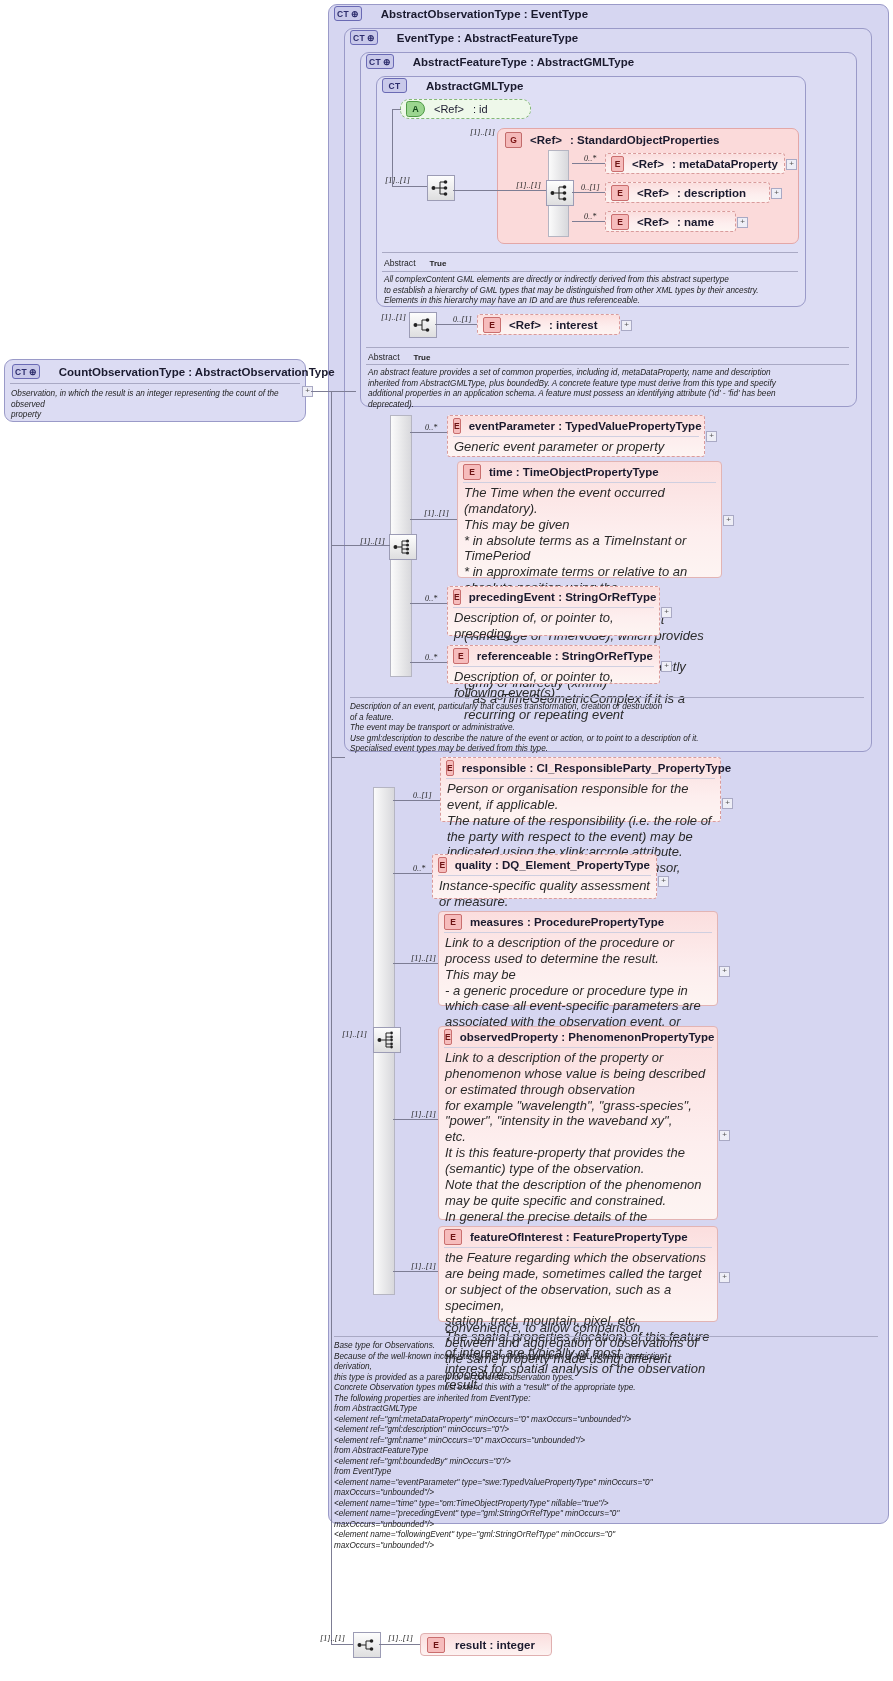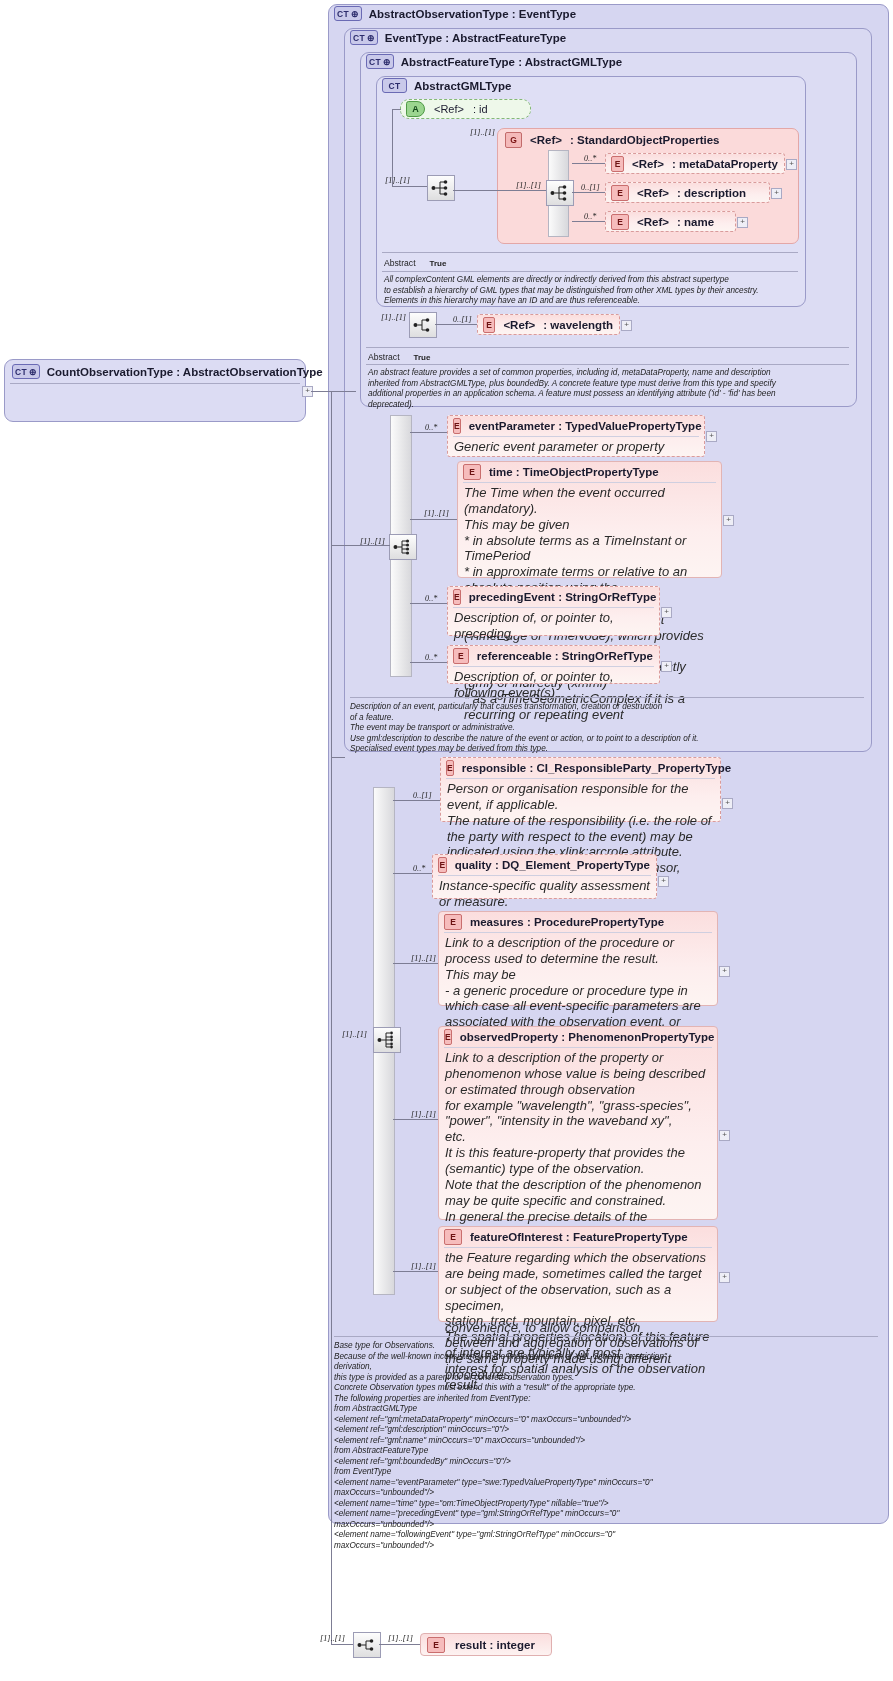--- a/index.html
+++ b/index.html
@@ -13,21 +13,21 @@
   .ctbox{
     position:absolute;box-sizing:border-box;
     background:#d7d7f0;border:1px solid #9a9ac8;border-radius:9px;
   }
   .ctbox.lvl1{background:#d6d6f1;}
   .ctbox.lvl2{background:#d9d9f2;}
   .ctbox.lvl3{background:#dcdcf3;}
   .ctbox.lvl4{background:#dfdff5;}
 
   .ct-title{
-    position:absolute;display:flex;align-items:center;gap:7px;
+    position:absolute;display:flex;align-items:center;gap:19px;
     font-size:11.5px;font-weight:bold;color:#1a1a2e;white-space:nowrap;
   }
   .badge{
     display:inline-flex;align-items:center;justify-content:center;
     height:13px;min-width:19px;padding:0 2px;border:1px solid #6a6ab4;
     border-radius:3px;background:#c9c9ea;color:#2b2b6b;
     font-size:8.5px;font-weight:bold;letter-spacing:.3px;
   }
   .badge.plus:after{content:"\2295";margin-left:2px;font-size:9px;}
 
@@ -276,21 +276,21 @@
       <circle cx="14.5" cy="4" r="1.8" fill="#222"></circle>
       <circle cx="14.5" cy="14" r="1.8" fill="#222"></circle>
     </svg>
   </div>
   <div class="occ" style="left:381px;top:313px;">[1]..[1]</div>
 
   <div class="elbox" style="left:477px;top:314px;width:143px;height:21px;">
     <div class="el-head">
       <span class="ebadge">E</span>
       <span>&lt;Ref&gt;</span>
-      <span>: wavelength</span>
+      <span>: interest</span>
     </div>
   </div>
   <div class="plusbox" style="left:621px;top:320px;"></div>
   <div class="occ" style="left:453px;top:315px;">0..[1]</div>
   <div class="ln lnh" style="left:435px;top:324px;width:42px;"></div>
 
   <div class="hr" style="left:366px;top:347px;width:483px;"></div>
   <div class="abstract-row" style="left:368px;top:352px;">
     <span class="k">Abstract</span>
     <span class="v">True</span>
@@ -494,20 +494,22 @@
 maxOccurs="unbounded"/&gt;
 &lt;element name="followingEvent" type="gml:StringOrRefType" minOccurs="0"
 maxOccurs="unbounded"/&gt;</div>
 
   <div class="leftcard" style="left:4px;top:359px;width:302px;height:63px;"></div>
   <div class="ct-title" style="left:12px;top:364px;">
     <span class="badge plus">CT</span>
     <span>CountObservationType : AbstractObservationType</span>
   </div>
   <div class="hr" style="left:10px;top:383px;width:290px;"></div>
+  <div class="docpanel" style="left:11px;top:387px;width:288px;border-top:none;">Observation, in which the result is an integer representing the count of the observed
+property</div>
   <div class="plusbox" style="left:302px;top:386px;"></div>
 
   <div class="ln lnh" style="left:311px;top:391px;width:20px;"></div>
   <div class="ln lnv" style="left:331px;top:391px;height:1253px;"></div>
   <div class="ln lnh" style="left:331px;top:391px;width:25px;"></div>
   <div class="ln lnh" style="left:331px;top:545px;width:25px;"></div>
   <div class="ln lnh" style="left:331px;top:757px;width:14px;"></div>
   <div class="ln lnh" style="left:331px;top:1644px;width:22px;"></div>
 
   <div class="seq" style="left:353px;top:1632px;">

